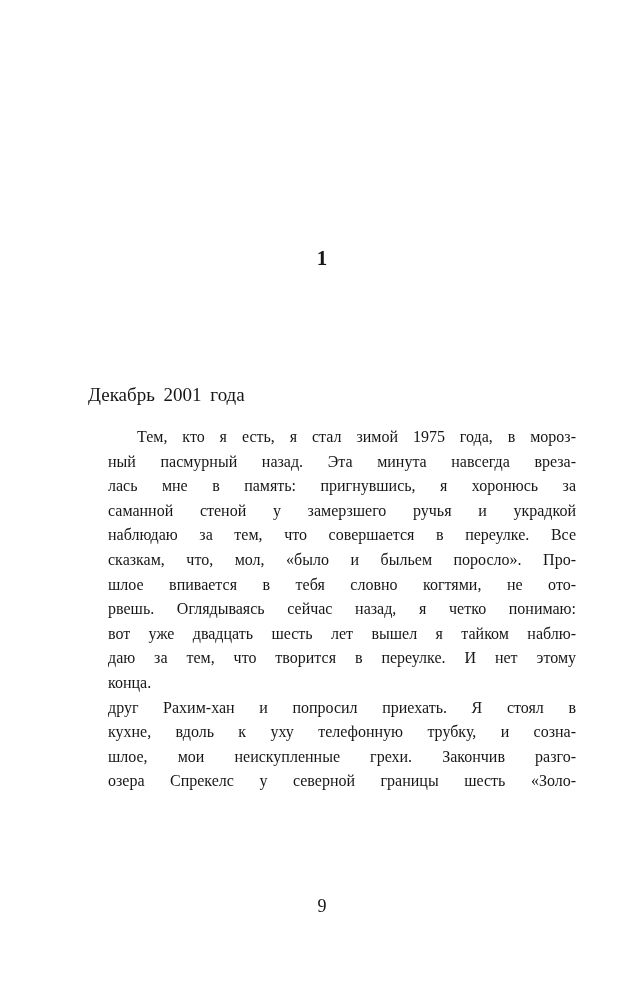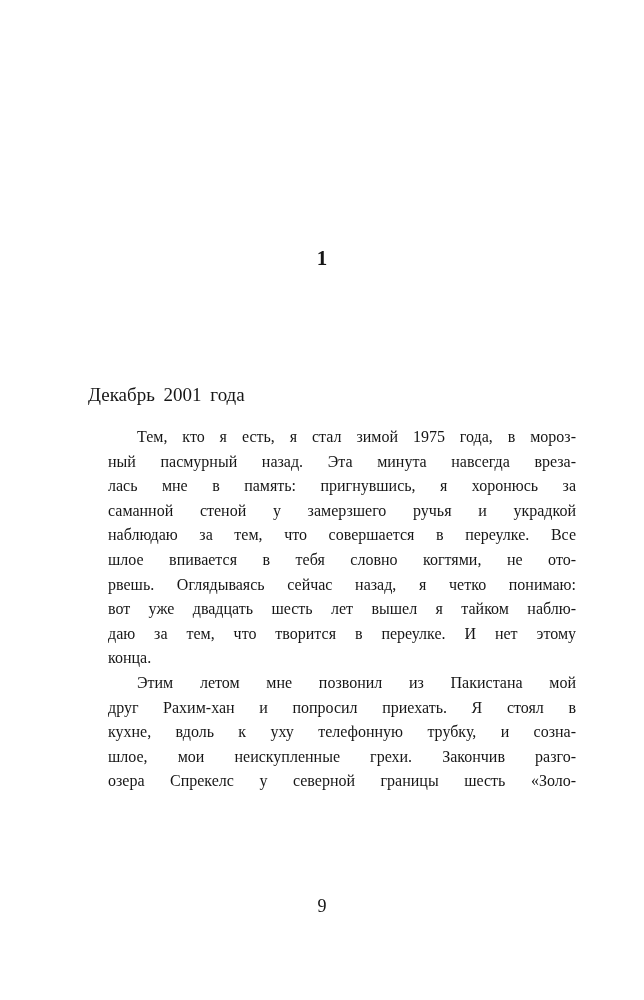--- a/index.html
+++ b/index.html
@@ -72,28 +72,28 @@
 
   <div class="date-heading">Декабрь 2001 года</div>
 
   <div class="body-text">
     <div class="para">
         <div class="line indent">Тем, кто я есть, я стал зимой 1975 года, в мороз-</div>
         <div class="line">ный пасмурный назад. Эта минута навсегда вреза-</div>
         <div class="line">лась мне в память: пригнувшись, я хоронюсь за</div>
         <div class="line">саманной стеной у замерзшего ручья и украдкой</div>
         <div class="line">наблюдаю за тем, что совершается в переулке. Все</div>
+        <div class="line">сказкам, что, мол, «было и быльем поросло». Про-</div>
         <div class="line">шлое впивается в тебя словно когтями, не ото-</div>
         <div class="line">рвешь. Оглядываясь сейчас назад, я четко понимаю:</div>
         <div class="line">вот уже двадцать шесть лет вышел я тайком наблю-</div>
         <div class="line">даю за тем, что творится в переулке. И нет этому</div>
         <div class="line free">конца.</div>
       </div>
     <div class="para">
-        <div class="line indent">Этим летом мне позвонил из Пакистана мой</div>
         <div class="line">друг Рахим-хан и попросил приехать. Я стоял в</div>
         <div class="line">кухне, вдоль к уху телефонную трубку, и созна-</div>
         <div class="line">шлое, мои неискупленные грехи. Закончив разго-</div>
         <div class="line">озера Спрекелс у северной границы шесть «Золо-</div>
       </div>
   </div>
 
   <div class="page-number">9</div>
 </div>
 

